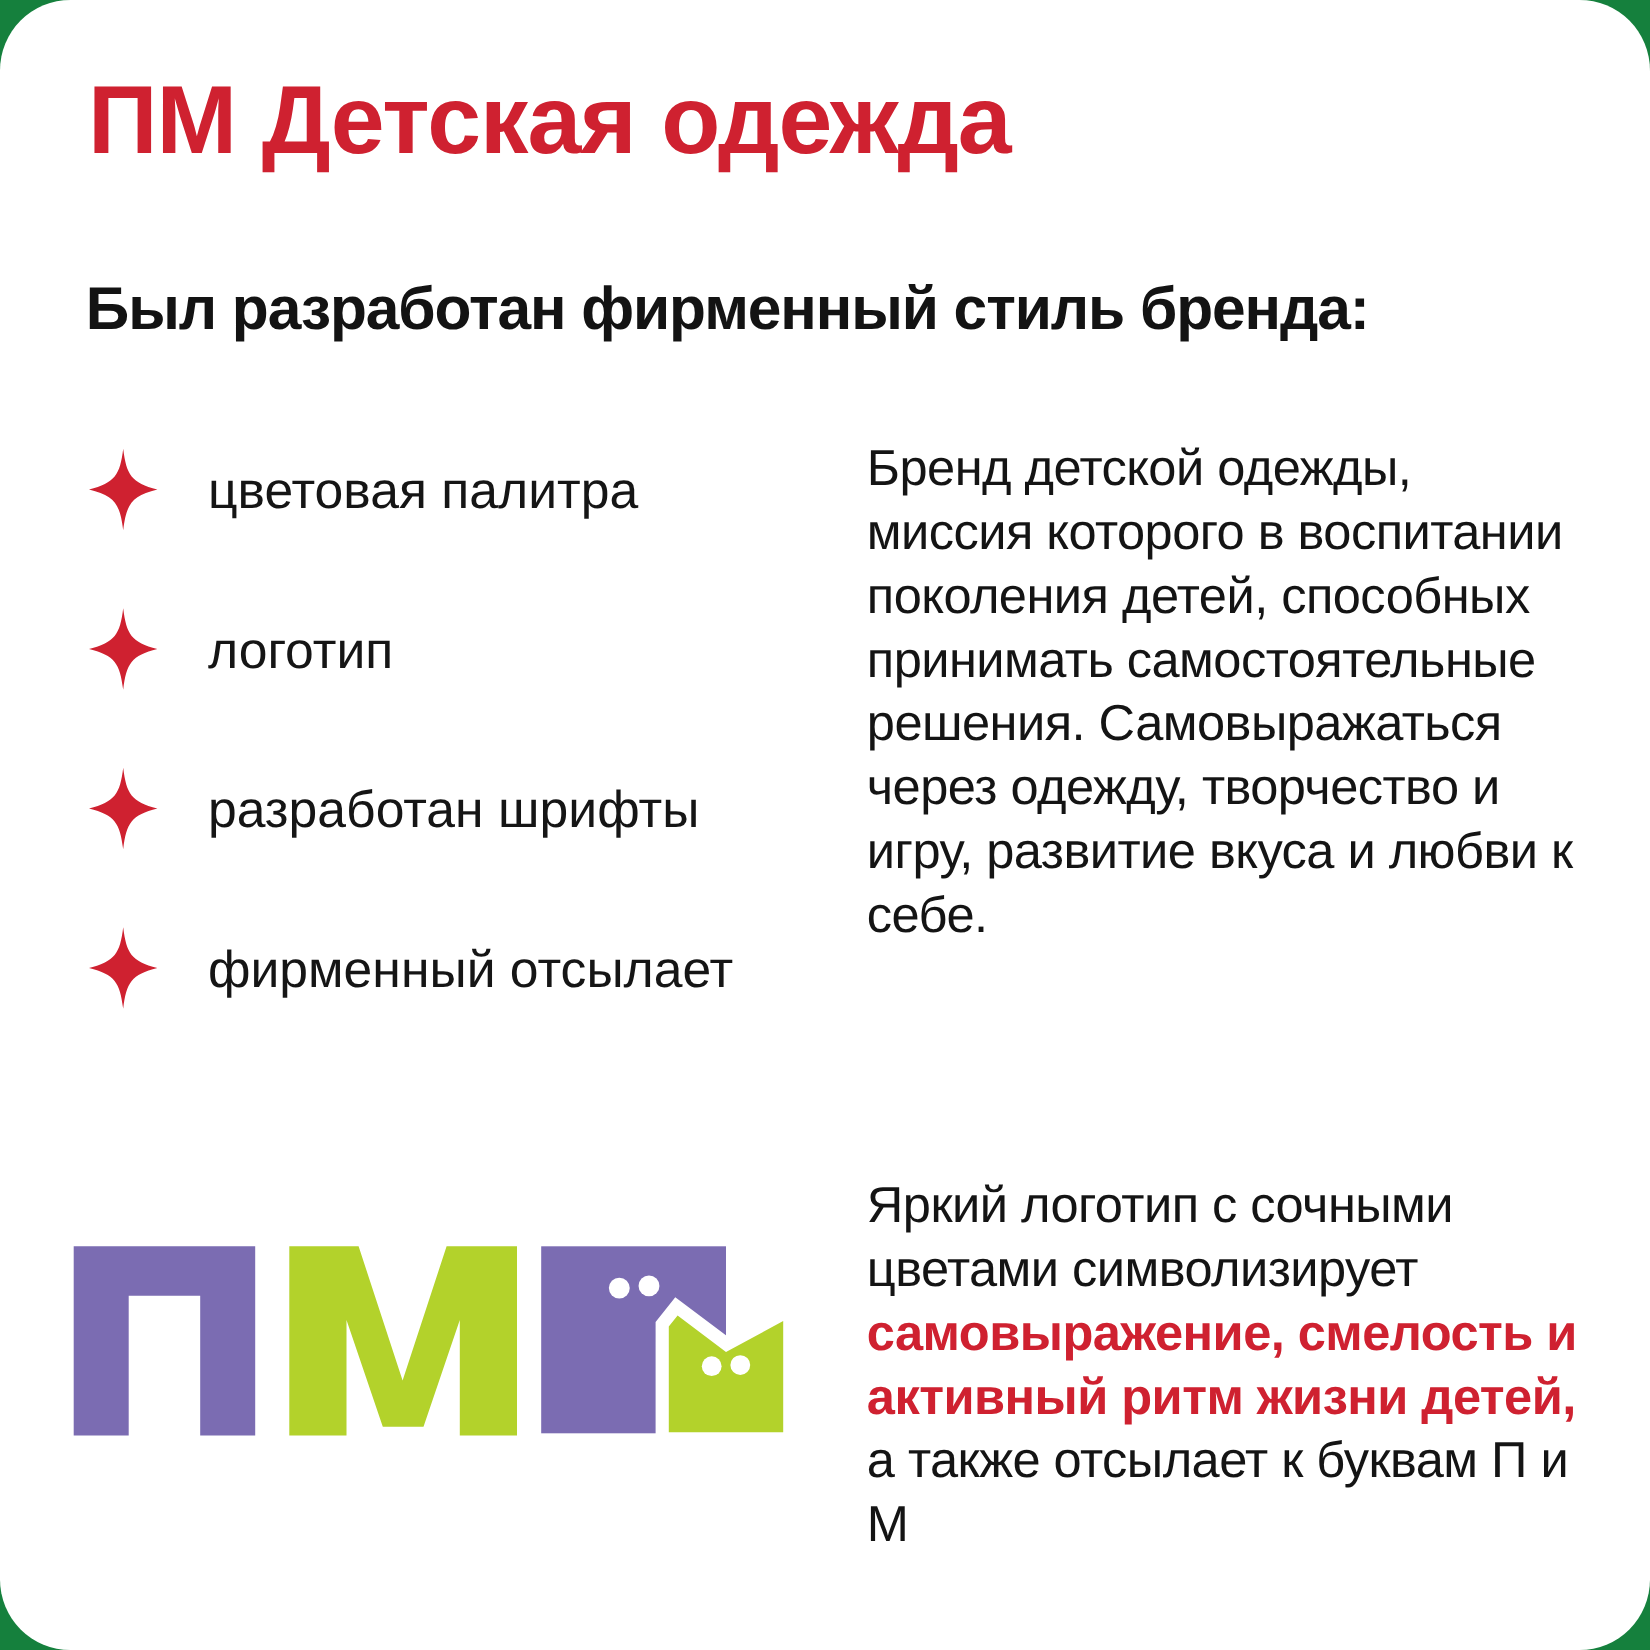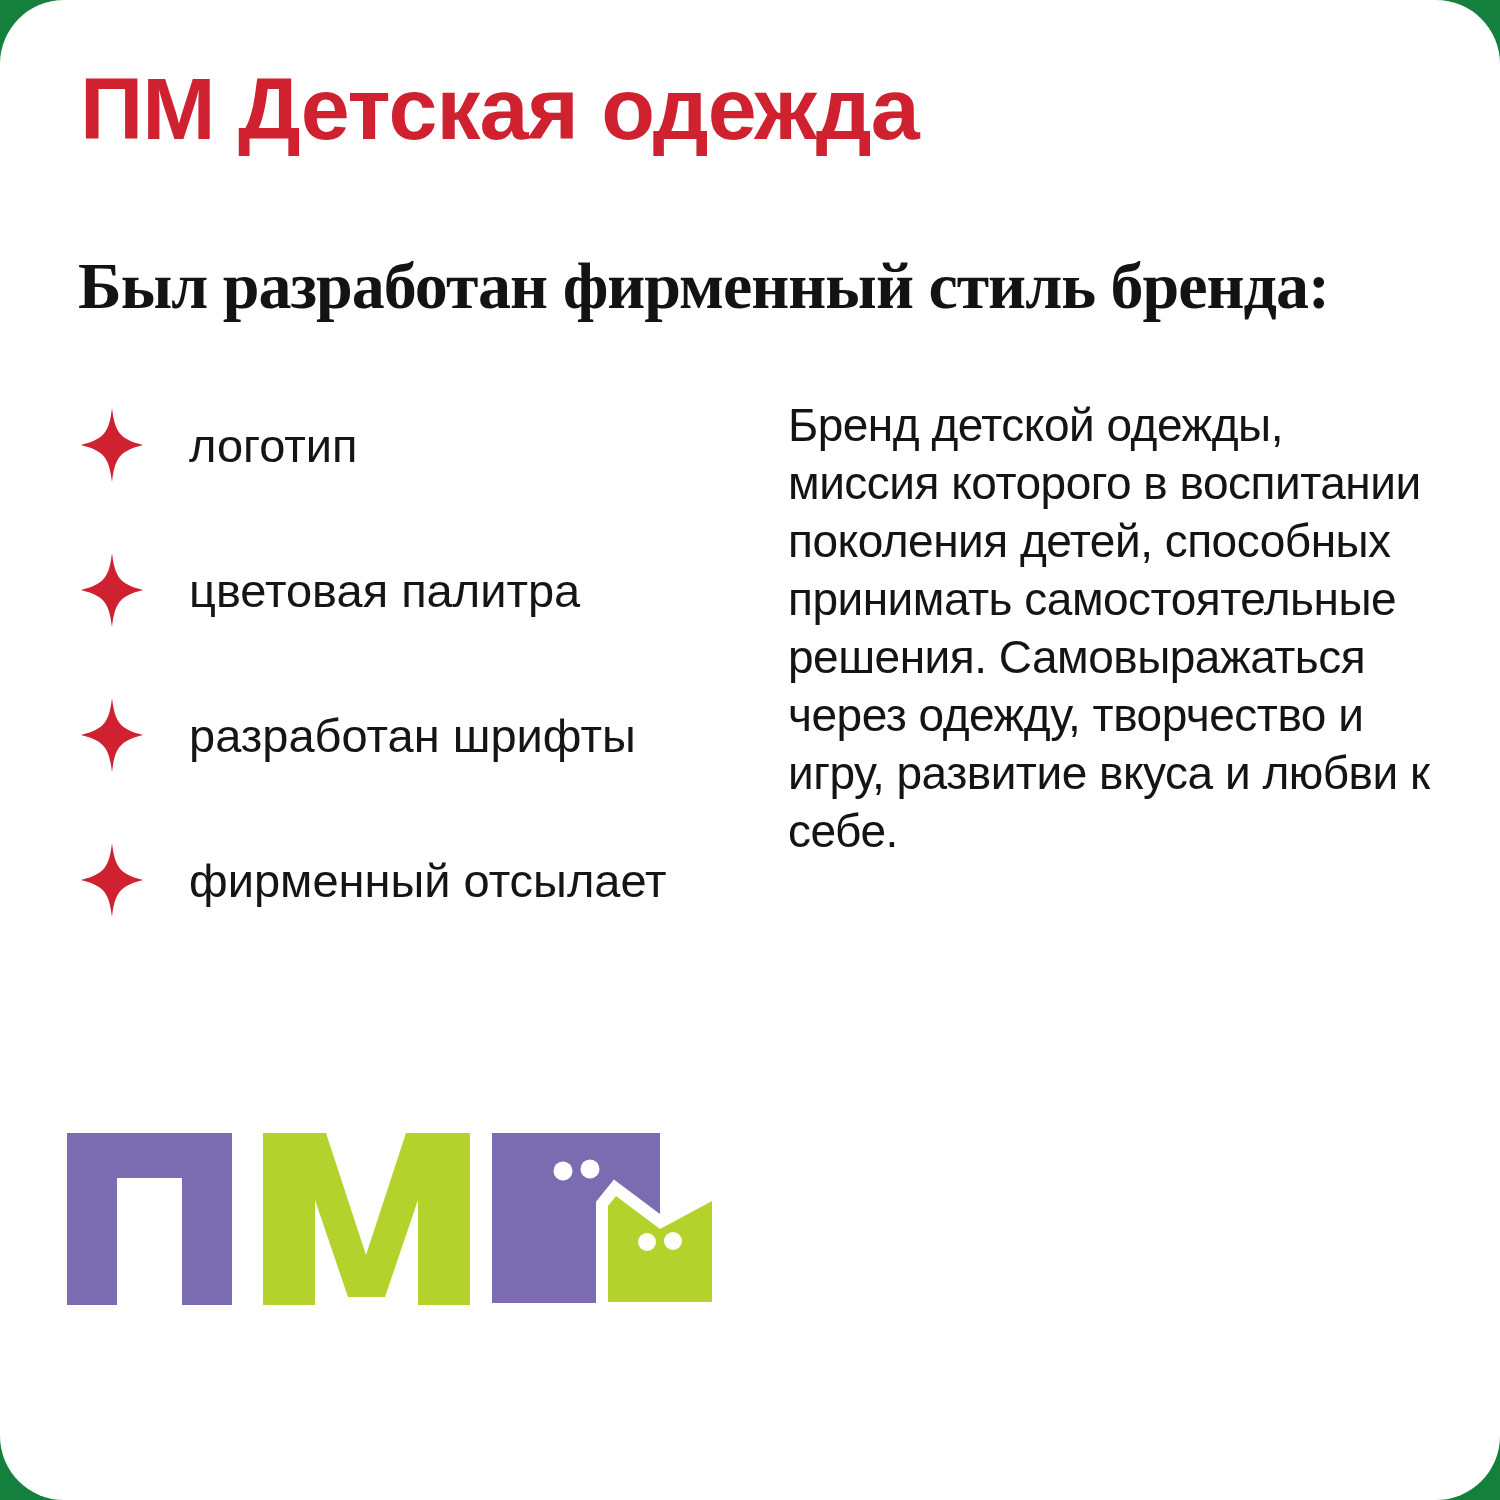--- a/index.html
+++ b/index.html
@@ -3,21 +3,21 @@
 <meta charset="utf-8">
 <style>
   html,body{margin:0;padding:0;background:#000;}
   .canvas{position:relative;width:1500px;height:1500px;background:#15803d;overflow:hidden;
           font-family:"Liberation Sans", sans-serif;}
   .card{position:absolute;inset:0;background:#ffffff;border-radius:64px;}
 
   .title{position:absolute;left:80px;top:58px;margin:0;
          font-size:88px;font-weight:800;letter-spacing:-1px;color:#cf2130;white-space:nowrap;}
   .subtitle{position:absolute;left:78px;top:248px;margin:0;width:1370px;
-            font-size:66px;font-weight:700;letter-spacing:-1px;color:#131313;font-family:Liberation Serif, serif;}
+            font-size:55px;font-weight:700;letter-spacing:-1px;color:#131313;}
 
   .feature-list{position:absolute;left:75px;top:400px;margin:0;padding:0;list-style:none;width:640px;}
   .feature-item{display:flex;align-items:center;height:90px;margin-bottom:55px;}
   .sparkle{width:74px;height:92px;flex:0 0 auto;}
   .feature-label{margin-left:40px;font-size:47px;color:#151515;}
 
   .col-right{position:absolute;left:788px;width:648px;color:#141414;}
   .p1{top:396px;}
   .p2{top:1066px;}
   .body-text{position:absolute;margin:0;font-size:46px;line-height:58px;
@@ -34,44 +34,45 @@
 
     <h1 class="title">ПМ Детская одежда</h1>
 
     <h2 class="subtitle">Был разработан фирменный стиль бренда:</h2>
 
     <ul class="feature-list">
       <li class="feature-item">
         <svg class="sparkle" viewBox="0 0 100 100" aria-hidden="true">
           <path fill="#cf2130" d="M50 0 C54 32, 60 42, 92 50 C60 58, 54 68, 50 100 C46 68, 40 58, 8 50 C40 42, 46 32, 50 0 Z"></path>
         </svg>
-        <span class="feature-label">логотип</span>
+        <span class="feature-label">цветовая палитра</span>
       </li>
       <li class="feature-item">
         <svg class="sparkle" viewBox="0 0 100 100" aria-hidden="true">
           <path fill="#cf2130" d="M50 0 C54 32, 60 42, 92 50 C60 58, 54 68, 50 100 C46 68, 40 58, 8 50 C40 42, 46 32, 50 0 Z"></path>
         </svg>
-        <span class="feature-label">цветовая палитра</span>
+        <span class="feature-label">логотип</span>
       </li>
       <li class="feature-item">
         <svg class="sparkle" viewBox="0 0 100 100" aria-hidden="true">
           <path fill="#cf2130" d="M50 0 C54 32, 60 42, 92 50 C60 58, 54 68, 50 100 C46 68, 40 58, 8 50 C40 42, 46 32, 50 0 Z"></path>
         </svg>
         <span class="feature-label">разработан шрифты</span>
       </li>
       <li class="feature-item">
         <svg class="sparkle" viewBox="0 0 100 100" aria-hidden="true">
           <path fill="#cf2130" d="M50 0 C54 32, 60 42, 92 50 C60 58, 54 68, 50 100 C46 68, 40 58, 8 50 C40 42, 46 32, 50 0 Z"></path>
         </svg>
         <span class="feature-label">фирменный отсылает</span>
       </li>
     </ul>
 
     <p class="body-text col-right p1"> Бренд детской одежды, миссия которого в воспитании поколения детей, способных принимать самостоятельные решения. Самовыражаться через одежду, творчество и игру, развитие вкуса и любви к себе.</p>
 
+    <p class="body-text col-right p2"><span> Яркий логотип с сочными цветами символизирует </span><span class="hl">самовыражение, смелость и активный ритм жизни детей,</span><span> а также отсылает к буквам П и М</span></p>
 
     <svg class="logo" width="700" height="185" viewBox="0 0 700 185">
 
       <path fill="#7b6cb2" d="M7,8 H172 V180 H122 V53 H57 V180 H7 Z" aria-label="П"></path>
 
       <path fill="#b3d22b" d="M203,180 L203,8 L266,8 L306,130 L346,8 L410,8 L410,180 L358,180 L358,75 L325,172 L288,172 L255,75 L255,180 Z" aria-label="М"></path>
 
       <g>
         <rect x="432" y="8" width="168" height="170" fill="#7b6cb2"></rect>
         <circle cx="503" cy="46" r="9.5" fill="#fff"></circle>

